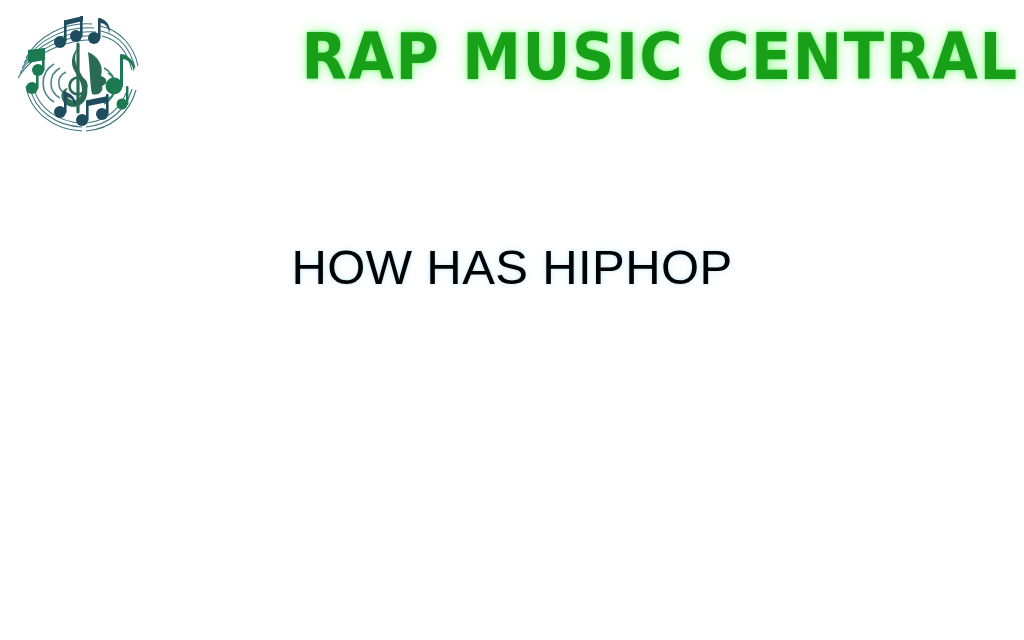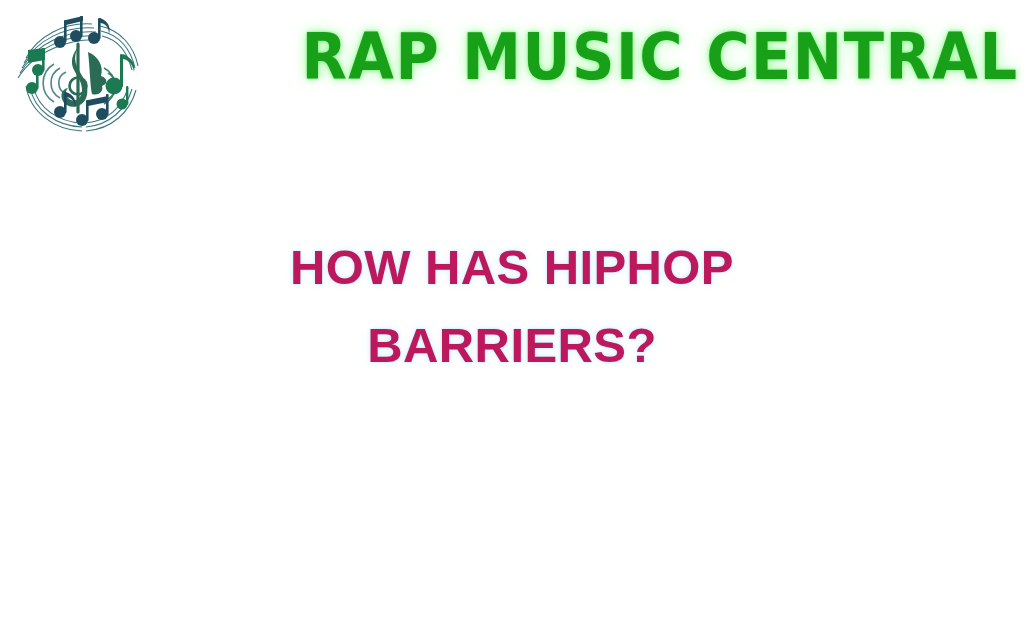--- a/index.html
+++ b/index.html
@@ -75,25 +75,25 @@
     width: 1024px;
   }
 
   .headline {
     margin: 0;
     padding: 0;
     width: 560px;
     margin-left: 232px;
     text-align: center;
     font-family: "Liberation Sans", sans-serif;
-    font-weight: 700;
+    font-weight: 400;
     font-size: 49px;
     line-height: 78px;
     letter-spacing: 0.4px;
-    color: #be185d;
+    color: #000000;
     text-transform: uppercase;
     text-shadow:
       0 0 2px rgba(120, 205, 245, 0.55),
       0 0 7px rgba(150, 215, 248, 0.35);
   }
   .headline .line {
     display: block;
     white-space: nowrap;
   }
 </style>
@@ -189,17 +189,16 @@
         </g>
       </svg>
     </div>
 
     <div class="brand-title">RAP MUSIC CENTRAL</div>
   </div>
 
   <div class="main">
     <h1 class="headline">
       <span class="line">HOW HAS HIPHOP</span>
-      <span class="line">BARRIERS?</span>
     </h1>
   </div>
 
 </div>
 
 </body></html>

